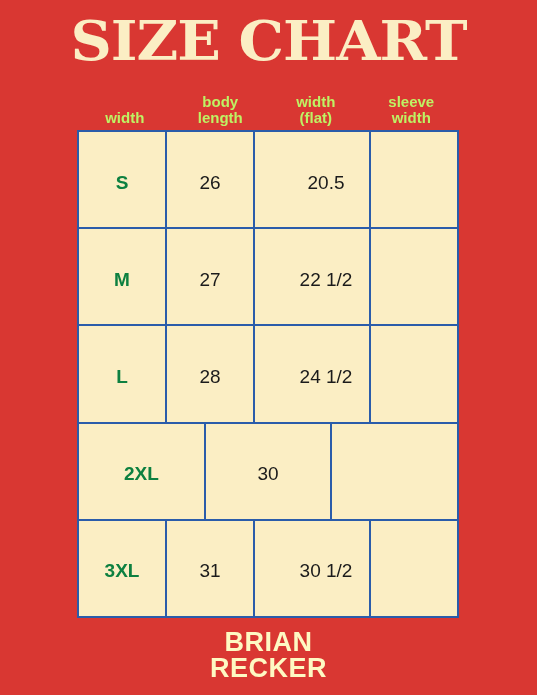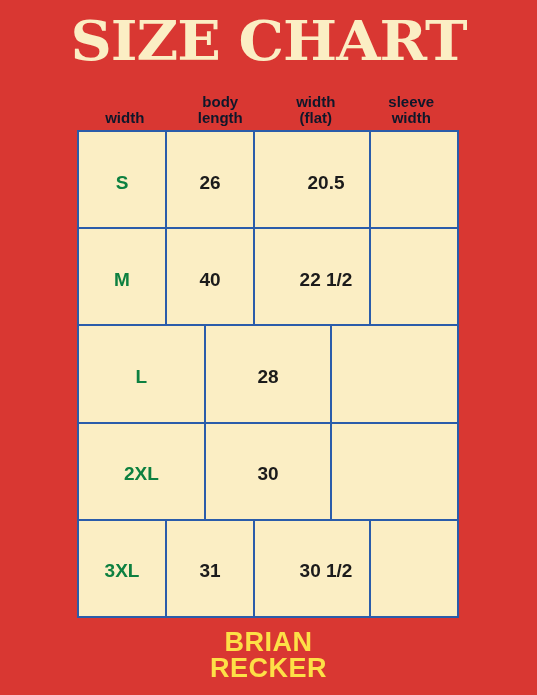--- a/index.html
+++ b/index.html
@@ -52,21 +52,21 @@
   }
   .headers .hcell {
     width: 95.5px;
     display: flex;
     align-items: flex-end;
     justify-content: center;
     padding-bottom: 2px;
     box-sizing: border-box;
   }
   .hlabel {
-    color: #0f172a;
+    color: #bef264;
     font-weight: bold;
     font-size: 15px;
     line-height: 1.08;
     text-align: center;
     white-space: pre-line;
   }
 
   
   .table {
     position: absolute;
@@ -93,21 +93,20 @@
   .cell {
     flex: 1 1 0;
     border-right: 2px solid #2a5caa;
     box-sizing: border-box;
     display: flex;
     align-items: center;
     justify-content: center;
     padding-top: 6px;
     font-size: 19px;
     color: #1b1b1b;
-    font-weight: bold;
   }
   .cell:last-child {
     border-right: none;
   }
   .cell.size {
     color: #0d8040;
     font-weight: bold;
     font-size: 19px;
   }
   .cell.width {
@@ -117,21 +116,21 @@
     color: transparent;
   }
 
   
   .brand {
     position: absolute;
     left: 0;
     right: 0;
     top: 629px;
     text-align: center;
-    color: #fde047;
+    color: #fef9c3;
     font-weight: bold;
     font-size: 27px;
     line-height: 0.97;
     letter-spacing: 0.5px;
     white-space: pre-line;
   }
 </style>
 </head>
 <body>
 
@@ -161,28 +160,29 @@
 
     <div class="row">
       <div class="cell size">S</div>
       <div class="cell">26</div>
       <div class="cell width">20.5</div>
       <div class="cell empty"></div>
     </div>
 
     <div class="row">
       <div class="cell size">M</div>
-      <div class="cell">40</div>
+      <div class="cell">27</div>
       <div class="cell width">22 1/2</div>
       <div class="cell empty"></div>
     </div>
 
     <div class="row">
       <div class="cell size">L</div>
       <div class="cell">28</div>
+      <div class="cell width">24 1/2</div>
       <div class="cell empty"></div>
     </div>
 
 
     <div class="row">
       <div class="cell size">2XL</div>
       <div class="cell">30</div>
       <div class="cell empty"></div>
     </div>
 

